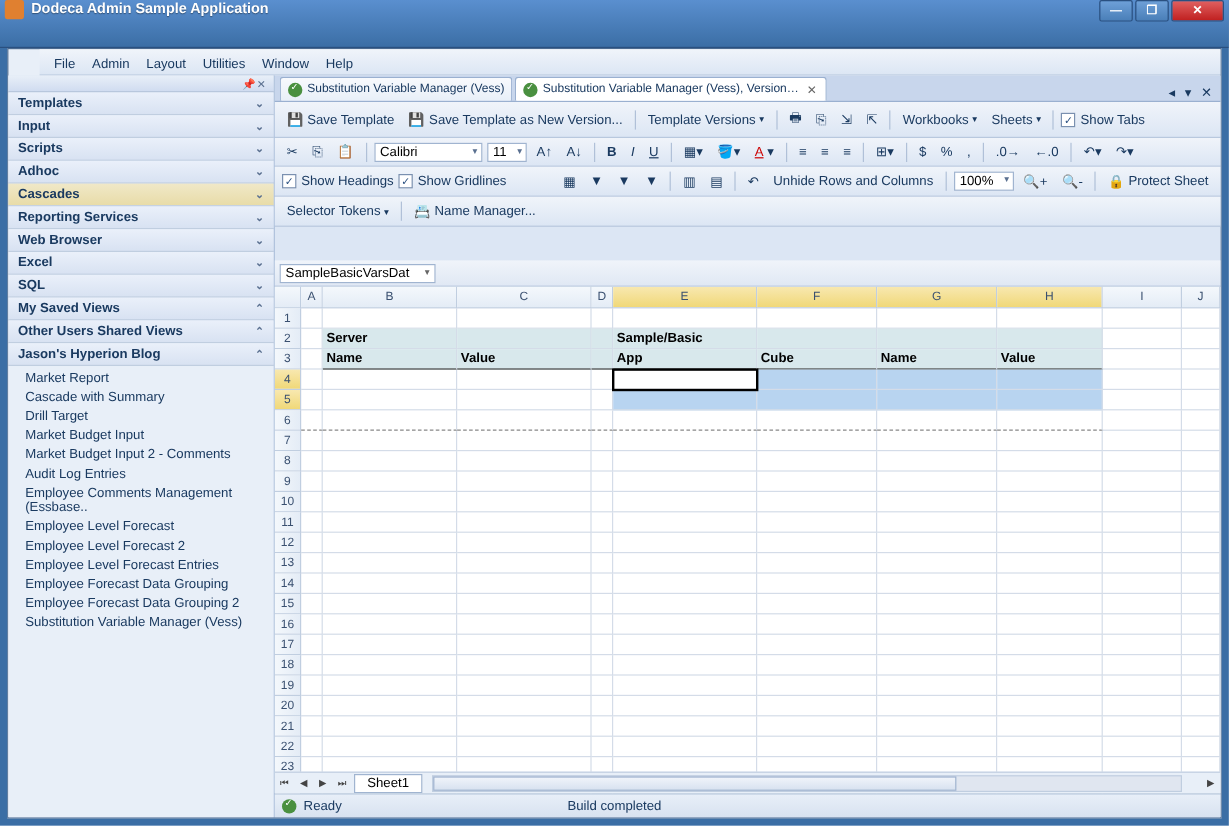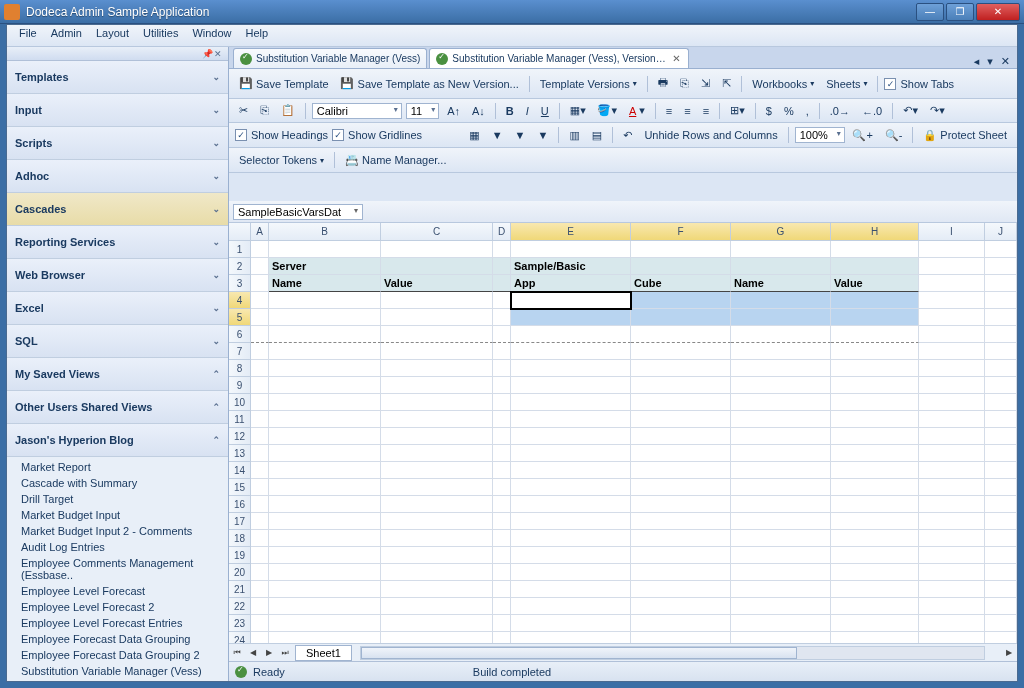--- a/index.html
+++ b/index.html
@@ -1,30 +1,30 @@
 <!DOCTYPE html>
 <html><head>
 <meta charset="utf-8">
 <style>
 * { margin:0; padding:0; box-sizing:border-box; font-family:"Segoe UI",Tahoma,sans-serif; font-size:11px; }
 body { background:#3b6ea5; width:1024px; height:688px; overflow:hidden; display:flex; flex-direction:column; }
-.titlebar { height:40px; background:linear-gradient(#5a8fcf,#3b6ea5); display:flex; align-items:center; padding:0 4px; color:#fff; border-bottom:1px solid #2a5080; }
+.titlebar { height:40px; background:linear-gradient(#5a8fcf,#3b6ea5); display:flex; padding:0 4px; color:#fff; border-bottom:1px solid #2a5080;font-weight:bold; }
 .titlebar .ticon { width:16px; height:16px; background:#e08030; border-radius:2px; margin-right:6px; }
 .titlebar .ttl { font-size:12px; flex:1; text-shadow:0 1px 1px rgba(0,0,0,.4); }
 .winbtns { display:flex; gap:2px; }
 .winbtn { width:28px; height:18px; background:linear-gradient(#6ea0d8,#4a7fb8); border:1px solid #2a5080; border-radius:2px; display:flex; align-items:center; justify-content:center; color:#fff; font-size:10px; cursor:pointer; }
 .winbtn.close { background:linear-gradient(#e06060,#c02020); width:44px; }
 .inner { flex:1; display:flex; flex-direction:column; background:#e8eff8; margin:0 6px 6px 6px; border:1px solid #4a6a90; }
-.menubar { height:22px; background:linear-gradient(#f0f4fa,#dce6f4); display:flex; align-items:flex-start; padding:0 6px; gap:2px; border-bottom:1px solid #b8c8de; }
+.menubar { height:22px; background:linear-gradient(#f0f4fa,#dce6f4); display:flex; align-items:flex-end; padding:0 6px; gap:2px; border-bottom:1px solid #b8c8de;margin-left:26px; }
 .menubar span { padding:2px 6px; cursor:pointer; color:#1a3a60; }
 .content { flex:1; display:flex; }
 .sidebar { width:222px; background:#dce6f4; border-right:1px solid #9ab0d0; display:flex; flex-direction:column; }
 .panehdr { height:14px; background:linear-gradient(#e8eff8,#d0dcf0); border-bottom:1px solid #b0c0d8; display:flex; justify-content:flex-end; align-items:center; padding-right:4px; gap:2px; }
 .panehdr .pic { width:10px; height:10px; color:#5a7090; font-size:9px; }
-.accitem { height:19px; background:linear-gradient(#eaf0fa,#d8e2f2); border-bottom:1px solid #c0ceE0; display:flex; align-items:center; padding:16px 8px; font-weight:bold; color:#1a3a60; cursor:pointer; }
+.accitem { height:19px; background:linear-gradient(#eaf0fa,#d8e2f2); border-bottom:1px solid #c0ceE0; display:flex; align-items:center; padding:2px 8px; font-weight:bold; color:#1a3a60; cursor:pointer; }
 .accitem.sel { background:linear-gradient(#f0e8c8,#e8dca8); }
 .accitem .chev { margin-left:auto; font-size:9px; color:#5a7090; }
 .treelist { flex:1; background:#e8eff8; overflow:auto; padding:2px 0; }
 .treelist div { padding:2px 14px; color:#1a3a60; cursor:pointer; }
 .main { flex:1; display:flex; flex-direction:column; background:#dce6f4; }
 .tabs { height:22px; display:flex; align-items:flex-end; padding:0 4px; gap:2px; border-bottom:1px solid #9ab0d0; background:#c8d6ec; }
 .tab { height:20px; background:linear-gradient(#f8fafd,#e8eff8); border:1px solid #9ab0d0; border-bottom:none; border-radius:3px 3px 0 0; display:flex; align-items:center; padding:0 6px; gap:4px; color:#1a3a60; cursor:pointer; max-width:260px; }
 .tab.act { background:#fff; font-weight:normal; }
 .tab .tic { width:12px; height:12px; background:#4a9040; border-radius:6px; flex-shrink:0; position:relative; }
 .tab .tic::after { content:"✓"; color:#fff; font-size:8px; position:absolute; left:2px; top:-1px; }

